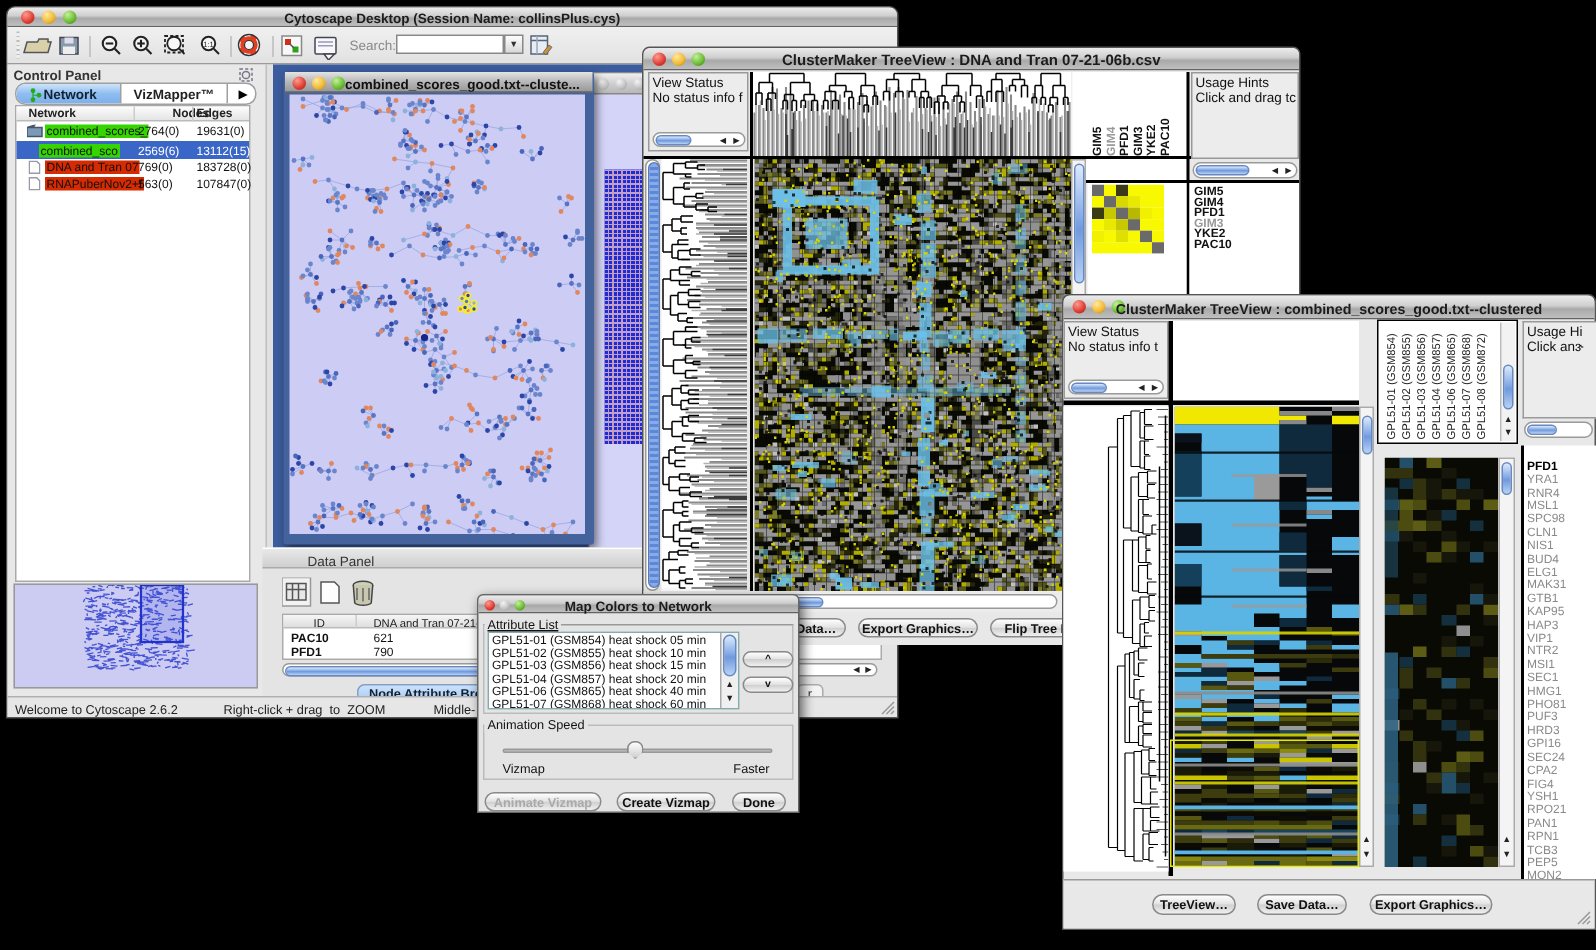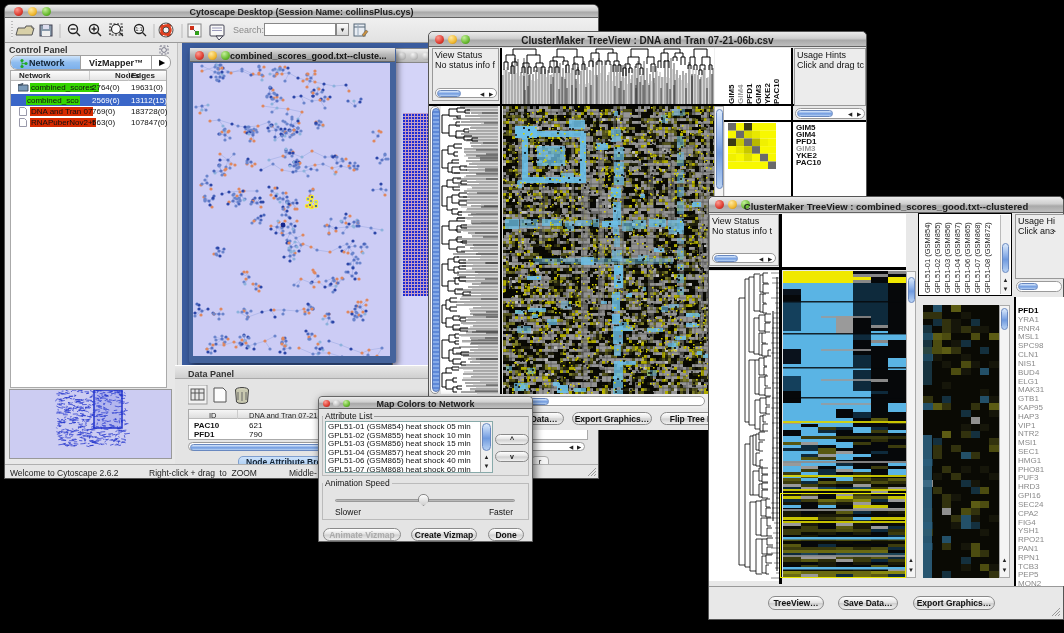--- a/index.html
+++ b/index.html
@@ -968,21 +968,21 @@
             <circle cx="117" cy="142" r="1.1" fill="#2c46a8"></circle>
             <circle cx="118" cy="138" r="2.2" fill="#f2ee30"></circle>
             <circle cx="118" cy="138" r="1.1" fill="#5a74c4"></circle>
             <circle cx="90" cy="162" r="2.4" fill="#15258c"></circle>
           </svg></div>
     </div>
   </div>
 
   <div class="abs" style="left:170px;top:360px;width:423px;height:99px;background:#e4e4e4;">
     <div class="abs" style="left:0;top:0;width:100%;height:14px;background:linear-gradient(#e8e8e8,#cfcfcf);border-bottom:1px solid #aaa;border-top:1px solid #fff;">
-      <div class="abs" style="left:13px;top:3px;font-size:9px;font-weight:bold;color:#333;text-align:right;">Data Panel</div>
+      <div class="abs" style="left:30px;top:3px;font-size:9px;font-weight:normal;color:#333;text-align:right;">Data Panel</div>
     </div>
 
     <svg class="abs" style="left:13px;top:20px;" width="70" height="22">
       <rect x="0" y="0" width="19" height="19" fill="#f2f2f2" stroke="#999"></rect>
       <rect x="3" y="4" width="13" height="11" fill="#e8e8e8" stroke="#555"></rect>
         <line x1="3" y1="8" x2="16" y2="8" stroke="#555"></line>
         <line x1="7" y1="4" x2="7" y2="15" stroke="#555"></line>
         <line x1="11" y1="4" x2="11" y2="15" stroke="#555"></line>
       <rect x="24" y="2" width="16" height="16" fill="none"></rect>
       <path d="M26 3h9l3 3v11h-12z" fill="#fcfcfc" stroke="#555"></path>
@@ -1472,37 +1472,37 @@
   </div>
 </div>
 
 <div class="abs" style="left:318px;top:396px;width:215px;height:146px;background:#e4e4e4;border:1px solid #666;border-radius:4px 4px 0 0;box-shadow:2px 3px 8px rgba(0,0,0,0.6);">
   <div class="titlebar" style="height:12px;border-radius:4px 4px 0 0;">
     <div class="tl r" style="left:4px;top:2.5px;width:7px;height:7px;"></div>
     <div class="tl n" style="left:14px;top:2.5px;width:7px;height:7px;"></div>
     <div class="tl g" style="left:24px;top:2.5px;width:7px;height:7px;"></div>
     <div class="ttext" style="top:1.5px;font-size:9px;">Map Colors to Network</div>
   </div>
-  <div class="abs" style="left:4px;top:14px;font-size:8.5px;color:#111;background:#e4e4e4;z-index:3;padding:0 2px;">Attribute List</div>
+  <div class="abs" style="left:4px;top:14px;font-size:8.5px;color:#111;background:#e4e4e4;z-index:3;padding:0 2px;text-decoration:underline;">Attribute List</div>
   <div class="abs" style="left:3px;top:19px;width:207px;height:60px;border:1px solid #bbb;border-top:1px solid #999;"></div>
 
   <div class="abs" style="left:6px;top:24px;width:168px;height:52px;background:#fff;border:1px solid #8aa;font-size:8px;color:#111;overflow:hidden;">
     <div style="padding:1px 0 0 2px;line-height:8.6px;white-space:nowrap;">GPL51-01 (GSM854) heat shock 05 min<br>GPL51-02 (GSM855) heat shock 10 min<br>GPL51-03 (GSM856) heat shock 15 min<br>GPL51-04 (GSM857) heat shock 20 min<br>GPL51-06 (GSM865) heat shock 40 min<br>GPL51-07 (GSM868) heat shock 60 min</div>
     <div class="abs" style="right:0;top:0;width:12px;height:100%;background:#f0f0f0;border-left:1px solid #aaa;">
       <div class="aquathumb" style="left:1px;top:1px;width:9px;height:28px;"></div>
       <div class="arrbtn" style="left:0;bottom:10px;width:11px;height:9px;font-size:6px;">▲</div>
       <div class="arrbtn" style="left:0;bottom:1px;width:11px;height:9px;font-size:6px;">▼</div>
     </div>
   </div>
   <div class="pill" style="left:176px;top:37px;width:34px;height:11px;font-size:7px;line-height:10px;">^</div>
   <div class="pill" style="left:176px;top:54px;width:34px;height:11px;font-size:7px;line-height:10px;">v</div>
   <div class="abs" style="left:4px;top:81px;font-size:8.5px;color:#111;background:#e4e4e4;z-index:3;padding:0 2px;">Animation Speed</div>
   <div class="abs" style="left:3px;top:86px;width:207px;height:37px;border:1px solid #bbb;"></div>
 
   <div class="abs" style="left:16px;top:102px;width:180px;height:3px;background:#b8b8b8;border-radius:2px;border:0.5px solid #999;"></div>
   <div class="abs" style="left:99px;top:97px;width:11px;height:12px;background:linear-gradient(#fcfcfc,#d0d0d0);border:1px solid #888;border-radius:5px 5px 5px 5px;clip-path:polygon(0 0,100% 0,100% 60%,50% 100%,0 60%);"></div>
-  <div class="abs" style="left:16px;top:110px;font-size:8.5px;color:#111;">Slower</div>
+  <div class="abs" style="left:16px;top:110px;font-size:8.5px;color:#111;">Vizmap</div>
   <div class="abs" style="right:19px;top:110px;font-size:8.5px;color:#111;">Faster</div>
 
   <div class="pill" style="left:4px;top:131px;width:78px;height:13px;font-size:8.5px;line-height:12px;color:#aaa;">Animate Vizmap</div>
   <div class="pill" style="left:92px;top:131px;width:66px;height:13px;font-size:8.5px;line-height:12px;">Create Vizmap</div>
   <div class="pill" style="left:169px;top:131px;width:36px;height:13px;font-size:8.5px;line-height:12px;">Done</div>
 </div>
 
 </body></html>

